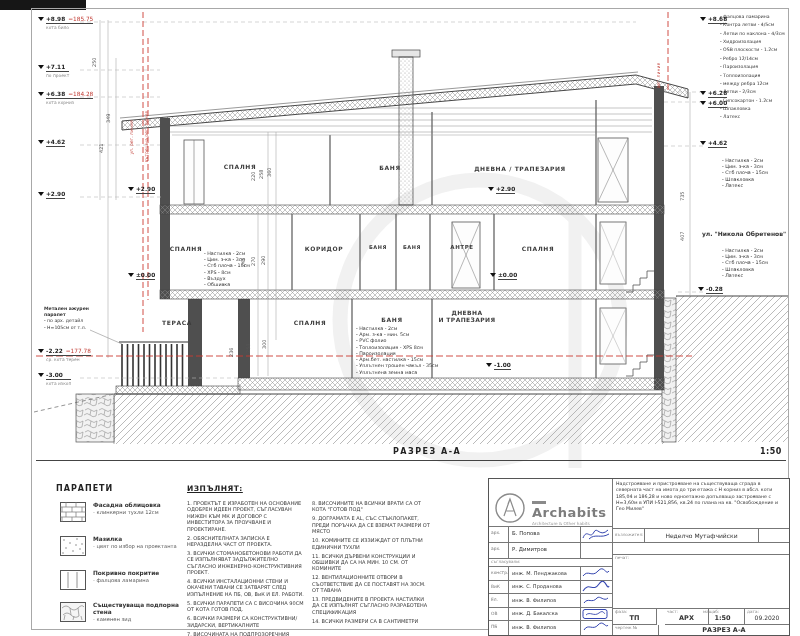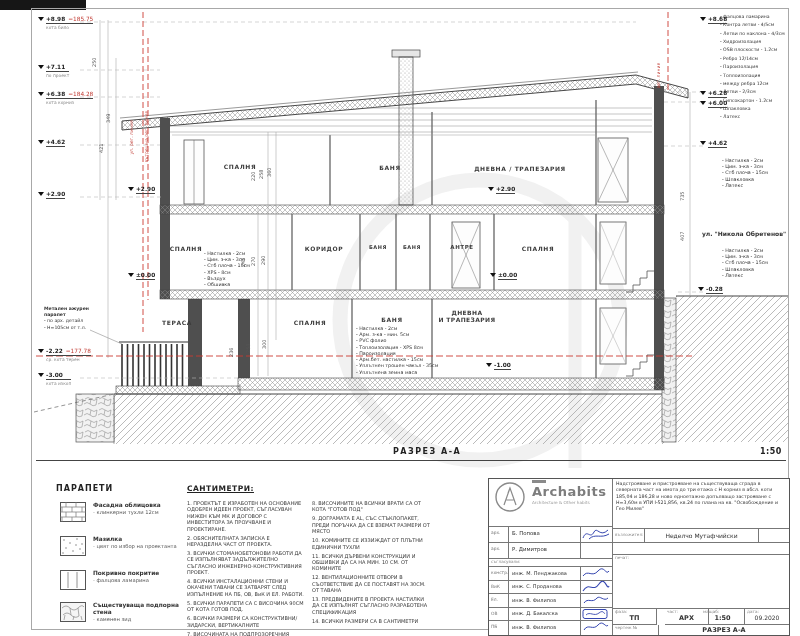--- a/index.html
+++ b/index.html
@@ -445,21 +445,21 @@
     <svg width="26" height="20">
       <rect x=".5" y=".5" width="25" height="19" fill="#f5f5f5" stroke="#555"></rect>
       <path d="M2 6Q6 2 10 6T18 6T24 5M3 13Q7 9 11 13T19 14M10 6L11 13M18 6L19 14M5 13L4 18M14 14L13 18M21 14L22 18" stroke="#888" stroke-width=".7" fill="none"></path>
     </svg>
     <div style="max-width:100px">
         <div class="lg-name">Съществуваща подпорна стена</div>
          <div class="lg-desc">- каменен зид</div>
       </div>
   </div>
 
-  <div class="nt-title" style="left:187px;top:484px">САНТИМЕТРИ:</div>
+  <div class="nt-title" style="left:187px;top:484px">ИЗПЪЛНЯТ:</div>
   <div class="notecol" style="left:187px;top:500px">
       <div>1. ПРОЕКТЪТ Е ИЗРАБОТЕН НА ОСНОВАНИЕ ОДОБРЕН ИДЕЕН ПРОЕКТ, СЪГЛАСУВАН НИЖЕН КЪМ МК И ДОГОВОР С ИНВЕСТИТОРА ЗА ПРОУЧВАНЕ И ПРОЕКТИРАНЕ.</div>
       <div>2. ОБЯСНИТЕЛНАТА ЗАПИСКА Е НЕРАЗДЕЛНА ЧАСТ ОТ ПРОЕКТА.</div>
       <div>3. ВСИЧКИ СТОМАНОБЕТОНОВИ РАБОТИ ДА СЕ ИЗПЪЛНЯВАТ ЗАДЪЛЖИТЕЛНО СЪГЛАСНО ИНЖЕНЕРНО-КОНСТРУКТИВНИЯ ПРОЕКТ.</div>
       <div>4. ВСИЧКИ ИНСТАЛАЦИОННИ СТЕНИ И ОКАЧЕНИ ТАВАНИ СЕ ЗАТВАРЯТ СЛЕД ИЗПЪЛНЕНИЕ НА ПБ, ОВ, ВиК И ЕЛ. РАБОТИ.</div>
       <div>5. ВСИЧКИ ПАРАПЕТИ СА С ВИСОЧИНА 90СМ ОТ КОТА ГОТОВ ПОД.</div>
       <div>6. ВСИЧКИ РАЗМЕРИ СА КОНСТРУКТИВНИ/ЗИДАРСКИ, ВЕРТИКАЛНИТЕ</div>
       <div>7. ВИСОЧИНАТА НА ПОДПРОЗОРЕЧНИЯ ПАРАПЕТ Е ОТ "КОТА ГОТОВ ПОД"</div>
     </div>
   <div class="notecol" style="left:312px;top:500px">
@@ -467,21 +467,21 @@
       <div>9. ДОГРАМАТА Е AL, СЪС СТЪКЛОПАКЕТ, ПРЕДИ ПОРЪЧКА ДА СЕ ВЗЕМАТ РАЗМЕРИ ОТ МЯСТО</div>
       <div>10. КОМИНИТЕ СЕ ИЗЗИЖДАТ ОТ ПЛЪТНИ ЕДИНИЧНИ ТУХЛИ</div>
       <div>11. ВСИЧКИ ДЪРВЕНИ КОНСТРУКЦИИ И ОБШИВКИ ДА СА НА МИН. 10 СМ. ОТ КОМИНИТЕ</div>
       <div>12. ВЕНТИЛАЦИОННИТЕ ОТВОРИ В СЪОТВЕТСТВИЕ ДА СЕ ПОСТАВЯТ НА 30СМ. ОТ ТАВАНА</div>
       <div>13. ПРЕДВИДЕНИТЕ В ПРОЕКТА НАСТИЛКИ ДА СЕ ИЗПЪЛНЯТ СЪГЛАСНО РАЗРАБОТЕНА СПЕЦИФИКАЦИЯ</div>
       <div>14. ВСИЧКИ РАЗМЕРИ СА В САНТИМЕТРИ</div>
     </div>
 
   <div class="tb">
 
-    <div class="tc" style="left:0;top:0;width:124px;height:48px;display:flex;align-items:flex-start;padding-left:4px;gap:5px">
+    <div class="tc" style="left:0;top:0;width:124px;height:48px;display:flex;align-items:flex-end;padding-left:4px;gap:5px">
       <svg width="34" height="36" viewBox="0 0 34 36">
         <circle cx="17" cy="18" r="14" fill="none" stroke="#8a8a8a" stroke-width="1.4"></circle>
         <path d="M11 26L17 9L23 26M13.5 21H20.5M17 9L15 14" fill="none" stroke="#8a8a8a" stroke-width="1.2"></path>
       </svg>
       <div>
         <svg width="14" height="4">
             <rect width="14" height="3" fill="#8a8a8a"></rect>
           </svg>
         <div class="brand">Archabits</div>
         <div class="tagline">Architecture &amp; Other habits</div>

